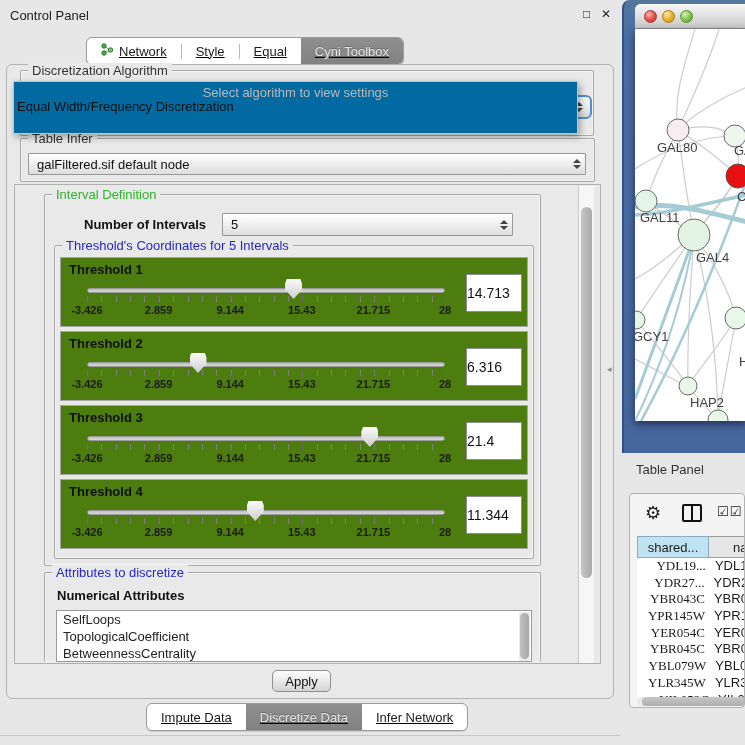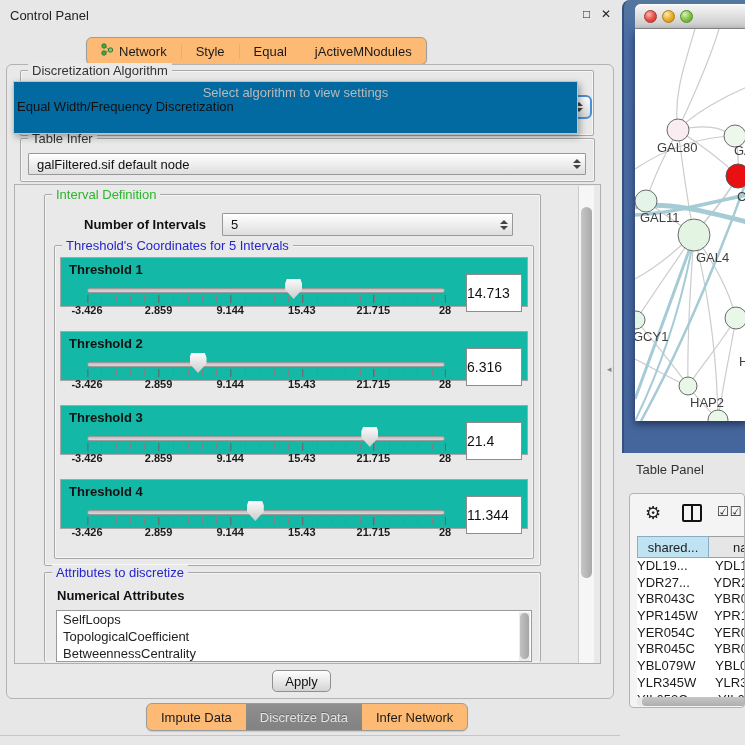--- a/index.html
+++ b/index.html
@@ -6,21 +6,21 @@
   html,body { width:745px; height:745px; font-family:"Liberation Sans","DejaVu Sans",sans-serif; background:#e7e7e7; overflow:hidden; position:relative; }
   .abs { position:absolute; }
 
   
   #control-panel { position:absolute; left:0; top:0; width:620px; height:745px; }
   .cp-title { position:absolute; left:10px; top:8px; font-size:13px; color:#222; }
   .win-ico { position:absolute; top:7px; font-size:12px; color:#222; cursor:default; }
   .cp-bottom-edge { position:absolute; left:0; top:735px; width:620px; height:1px; background:#c6c6c6; }
 
   
-  .seg-strip { position:absolute; display:flex; height:28px; background:#fdba74; border:1px solid #9c9c9c; border-radius:6px; overflow:hidden; box-shadow:0 1px 1px rgba(0,0,0,.12); }
+  .seg-strip { position:absolute; display:flex; height:28px; background:#ffffff; border:1px solid #9c9c9c; border-radius:6px; overflow:hidden; box-shadow:0 1px 1px rgba(0,0,0,.12);text-decoration:underline; }
   .seg { display:flex; align-items:center; gap:5px; padding:0 14px; font-size:13px; color:#1a1a1a; cursor:default; white-space:nowrap; }
   .seg.sel { background:linear-gradient(#8f8f8f,#828282); color:#e3e3e3; text-shadow:0 -1px 0 rgba(0,0,0,.25); }
   .seg-sep { width:1px; height:15px; background:#b8b8b8; align-self:center; }
 
   .main-panel { position:absolute; left:6px; top:64px; width:608px; height:635px; background:#e9e9e9; border:1px solid #b3b3b3; border-radius:6px; }
 
   
   .group { position:absolute; border:1px solid #a8a8a8; border-radius:2px; box-shadow:inset 0 0 0 1px rgba(255,255,255,.55); }
   .legend { position:absolute; top:-8px; left:7px; background:#e9e9e9; padding:0 4px; font-size:13px; color:#333; white-space:nowrap; }
   .legend.green { color:var(--accent-green); }
@@ -39,21 +39,21 @@
   .stepper { width:16px; height:100%; display:flex; flex-direction:column; align-items:center; justify-content:center; gap:2px; }
   .tri-up { width:0; height:0; border-left:4px solid transparent; border-right:4px solid transparent; border-bottom:4px solid #444; }
   .tri-dn { width:0; height:0; border-left:4px solid transparent; border-right:4px solid transparent; border-top:4px solid #444; }
 
   
   .scroll-panel { position:absolute; left:14px; top:184px; width:587px; height:480px; background:#e9e9e9; border:1px solid #b0b0b0; }
   .vsb { position:absolute; left:563px; top:1px; width:16px; height:477px; background:#f6f6f6; border-left:1px solid #c9c9c9; }
   .vsb-thumb { position:absolute; left:2px; width:11px; border-radius:6px; background:linear-gradient(90deg,#c6c6c6,#a9a9a9); }
 
   
-  .thr-row { position:absolute; width:468px; height:50px; background:#14b8a6; border:1px solid #a6a6a6; }
+  .thr-row { position:absolute; width:468px; height:70px; background:#4d7c0f; border:1px solid #a6a6a6; }
   .thr-label { position:absolute; left:8px; top:4px; font-size:13px; font-weight:bold; color:#111; }
   .track { position:absolute; left:26px; top:30px; width:358px; height:5px; background:linear-gradient(#bdbdbd,#d9d9d9); border:1px solid #9a9a9a; border-radius:3px; }
   .ticks { position:absolute; left:26px; top:38px; width:359px; height:6px; background:repeating-linear-gradient(90deg,#808080 0 1px,transparent 1px 14.36px); }
   .thumb { position:absolute; top:21px; width:17px; height:20px; background:linear-gradient(#fbfbfb,#cccccc); clip-path:polygon(10% 0,90% 0,100% 22%,100% 52%,50% 100%,0 52%,0 22%); filter:drop-shadow(0 0 1px #7d7d7d); cursor:default; }
   .tlab { position:absolute; top:46px; transform:translateX(-50%); font-size:11px; font-weight:bold; color:#1c1c1c; }
   .tlab::before { content:""; position:absolute; left:50%; top:-9px; width:1px; height:8px; background:#666; }
   .valbox { position:absolute; right:5px; top:16px; width:56px; height:38px; background:#fff; border:1px solid #8d8d8d; font-size:14px; color:#111; text-align:left; line-height:36px; padding-right:6px; }
 
   
   .attr-list { position:absolute; left:56px; top:610px; width:476px; height:52px; background:#fff; border:1px solid #9a9a9a; overflow:hidden; font-size:13px; color:#222; }
@@ -83,21 +83,21 @@
   .gear { position:absolute; left:15px; top:8px; font-size:18px; color:#1d1d1d; }
   .split-ico { position:absolute; left:52px; top:10px; width:20px; height:18px; border:2px solid #111; border-radius:2px; }
   .split-ico::after { content:""; position:absolute; left:7px; top:0; width:2px; height:14px; background:#111; }
   .checks { position:absolute; left:87px; top:10px; font-size:13px; color:#222; letter-spacing:1px; white-space:nowrap; }
   .tp-head { position:absolute; left:7px; top:42px; height:22px; display:flex; font-size:13px; color:#222; }
   .th { border:1px solid #9e9e9e; display:flex; align-items:center; justify-content:center; overflow:hidden; white-space:nowrap; }
   .th.sel { background:var(--table-header-selected); border-color:#86aec4; }
   .th.plain { background:#e6e6e6; border-left:none; }
   .tp-rows { position:absolute; left:7px; top:64px; width:109px; height:140px; background:#fff; overflow:hidden; font-size:13px; color:#1b1b1b; }
   .tp-row { height:16.7px; line-height:16.7px; display:flex; white-space:nowrap; }
-  .td1 { width:72px; text-align:left; overflow:hidden; }
+  .td1 { width:72px; text-align:right; overflow:hidden;font-family:Liberation Serif, serif; }
   .td2 { padding-left:9px; overflow:hidden; }
   .hsb { position:absolute; left:7px; top:203px; width:106px; height:9px; background:#e9e9e9; border-radius:4px; }
   .hsb-thumb { position:absolute; left:5px; top:0; width:104px; height:9px; background:linear-gradient(#c6c6c6,#aeaeae); border-radius:4px; }
 </style>
 </head>
 <body>
 
 <div id="control-panel">
   <div class="cp-title">Control Panel</div>
   <div class="win-ico" style="left:583px;">□</div>
@@ -117,22 +117,22 @@
       <span>Network</span>
     </div>
     <div class="seg-sep"></div>
     <div class="seg">
         <span>Style</span>
       </div>
     <div class="seg-sep"></div>
     <div class="seg">
         <span>Equal</span>
       </div>
-    <div class="seg">
-        <span>jActiveMNodules</span>
+    <div class="seg sel">
+        <span>Cyni Toolbox</span>
       </div>
   </div>
 
   <div class="main-panel"></div>
 
   <div class="group" style="left:20px; top:70px; width:574px; height:66px;">
     <div class="legend">Discretization Algorithm</div>
   </div>
   <div class="combo-fragment">
     <div class="stepper" style="width:100%;">

